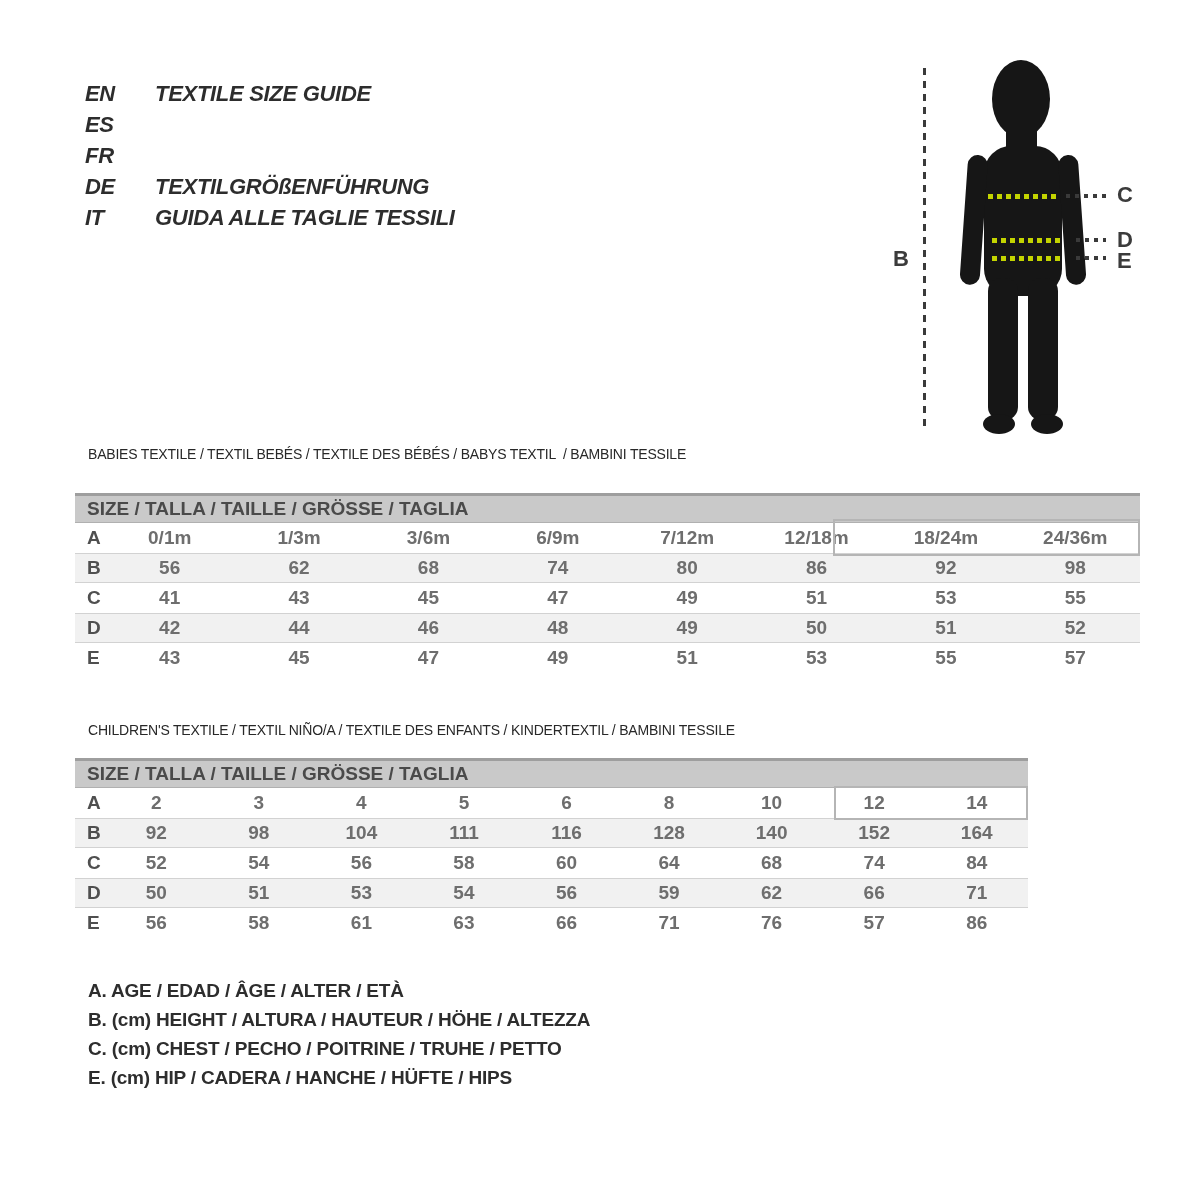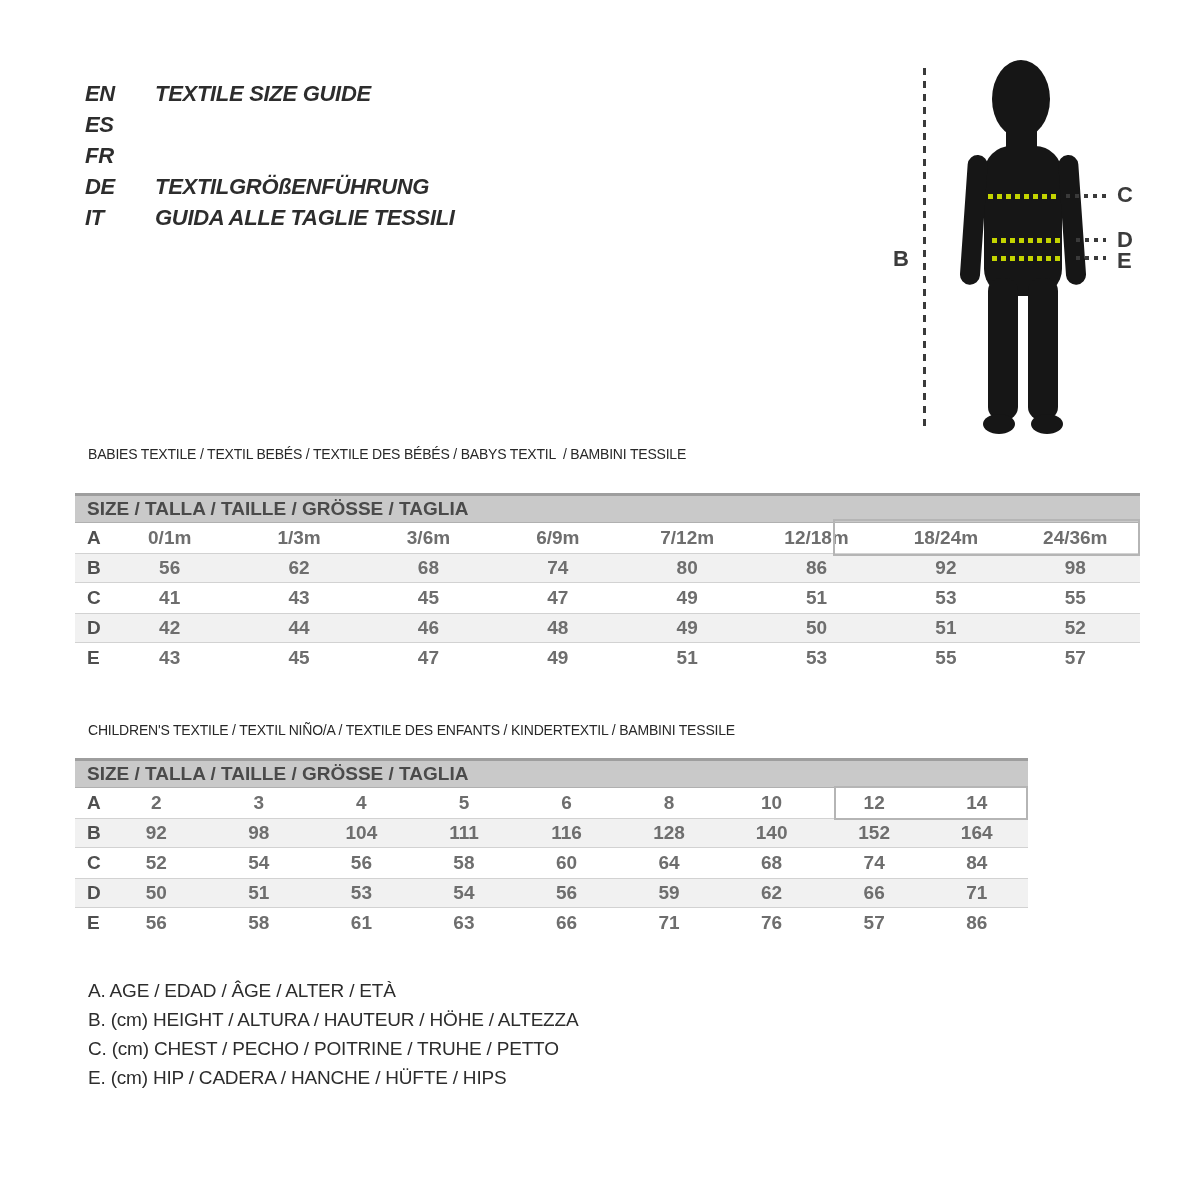--- a/index.html
+++ b/index.html
@@ -45,21 +45,21 @@
          box-shadow:inset 0 1px 0 #d2d2d2, inset 0 -1px 0 #d2d2d2;}
   .tlabel{padding-left:12px;color:#4f4f4f;}
   .tvals{display:grid;grid-auto-flow:column;grid-auto-columns:1fr;}
   .tval{text-align:center;color:#6e6e6e;}
   
   .hl-box{position:absolute;border:2px solid #b5b5b5;background:transparent;z-index:5;pointer-events:none;}
   .hl-babies{left:833px;top:519px;width:303px;height:33px;}
   .hl-children{left:834px;top:786px;width:190px;height:30px;}
   
   .legend{position:absolute;left:88px;top:976px;}
-  .legend-item{height:29px;line-height:29px;font-size:19px;font-weight:400;
+  .legend-item{height:29px;line-height:29px;font-size:19px;font-weight:700;
          letter-spacing:-0.2px;color:#2d2d2d;white-space:pre;}
 </style>
 </head>
 <body>
 
 <div class="page">
 
   <div class="lang-block">
 
       <div class="lang-row">

